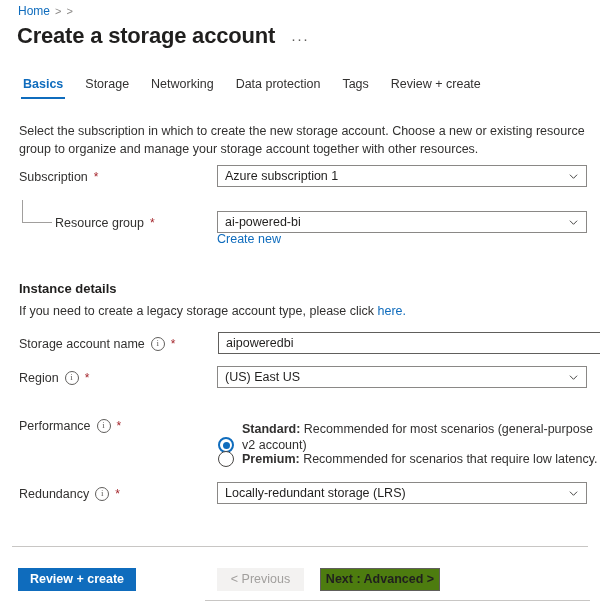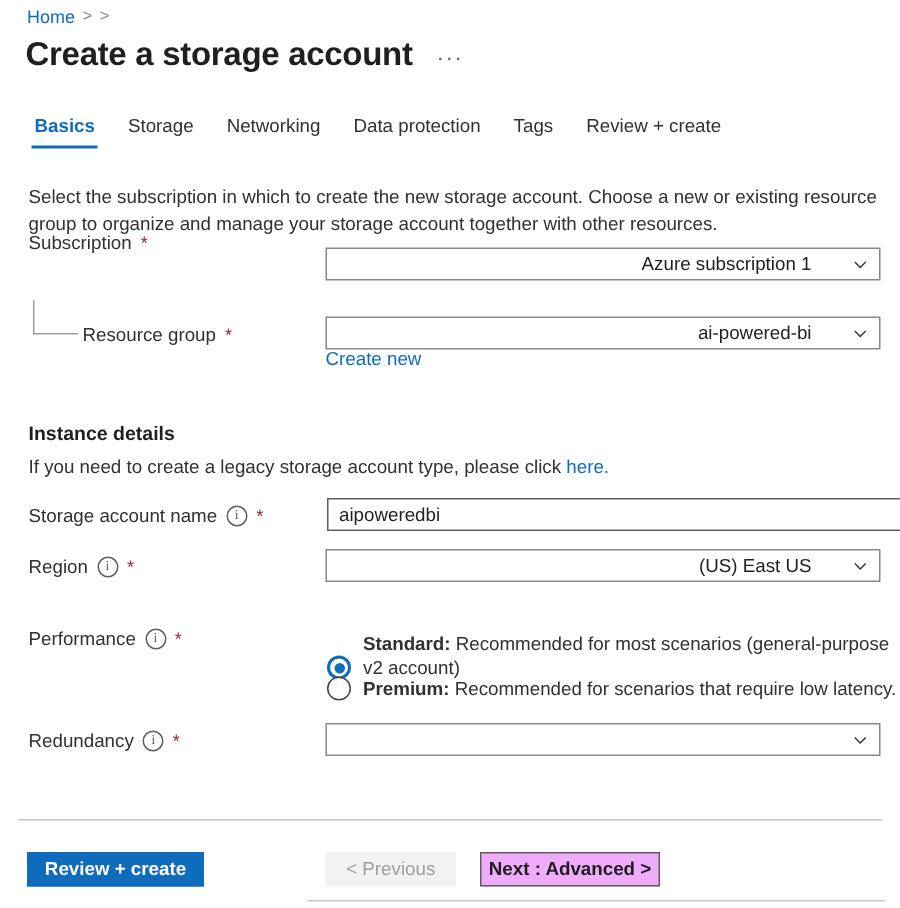--- a/index.html
+++ b/index.html
@@ -153,21 +153,21 @@
     width: 370px;
     height: 22px;
     box-sizing: border-box;
     background: #ffffff;
     display: flex;
     align-items: center;
   }
   .dropdown {
     border: 1px solid #8a8886;
     cursor: pointer;
-    justify-content: flex-end;
+    justify-content: space-between;
     padding: 0 6px 0 7px;
     gap: 28px;
   }
   .textinput {
     border: 1px solid #605e5c;
     padding: 0 7px;
     cursor: text;
   }
   .control-value {
     font-size: 12.5px;
@@ -304,21 +304,21 @@
     width: 87px;
     background: #f3f2f1;
     color: #a19f9d;
     border: 1px solid #f3f2f1;
     cursor: default;
   }
   .btn-default {
     left: 320px;
     top: 568px;
     width: 120px;
-    background: #f0abfc;
+    background: #4d7c0f;
     color: #201f1e;
     border: 1px solid #605e5c;
     font-weight: bold;
   }
   .bottom-rule {
     position: absolute;
     left: 205px;
     top: 600px;
     width: 385px;
     height: 1px;
@@ -343,21 +343,21 @@
   <div class="tab active">Basics</div>
   <div class="tab">Storage</div>
   <div class="tab">Networking</div>
   <div class="tab">Data protection</div>
   <div class="tab">Tags</div>
   <div class="tab">Review + create</div>
 </div>
 
 <div class="intro">Select the subscription in which to create the new storage account. Choose a new or existing resource group to organize and manage your storage account together with other resources.</div>
 
-<div class="field-label" style="left:19px; top:154px;text-align:center;">
+<div class="field-label" style="left:19px; top:169px;text-align:center;">
   <span>Subscription</span>
   <span class="req">*</span>
 </div>
 <div class="control dropdown" style="top:165px;">
   <span class="control-value">Azure subscription 1</span>
   <span class="chevron">
     <svg width="9" height="9" viewBox="0 0 10 10">
         <path d="M1 3 L5 7 L9 3" fill="none" stroke="#323130" stroke-width="1"></path>
       </svg>
   </span>
@@ -419,20 +419,21 @@
   <span class="radio"></span>
   <span class="radio-text"><b>Premium:</b><span> Recommended for scenarios that require low latency.</span></span>
 </div>
 
 <div class="field-label" style="left:19px; top:486px;">
   <span>Redundancy</span>
   <span class="info-icon"></span>
   <span class="req">*</span>
 </div>
 <div class="control dropdown" style="top:482px;">
+  <span class="control-value">Locally-redundant storage (LRS)</span>
   <span class="chevron">
     <svg width="9" height="9" viewBox="0 0 10 10">
         <path d="M1 3 L5 7 L9 3" fill="none" stroke="#323130" stroke-width="1"></path>
       </svg>
   </span>
 </div>
 
 <div class="hr"></div>
 <div class="btn btn-primary">Review + create</div>
 <div class="btn btn-disabled">&lt; Previous</div>

